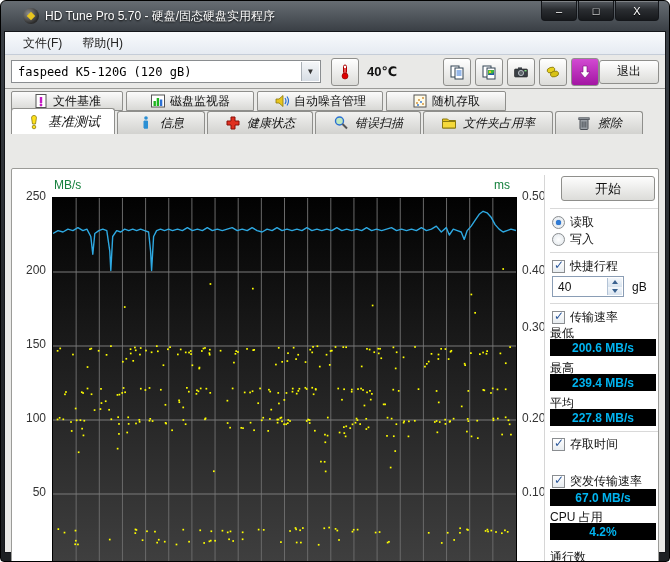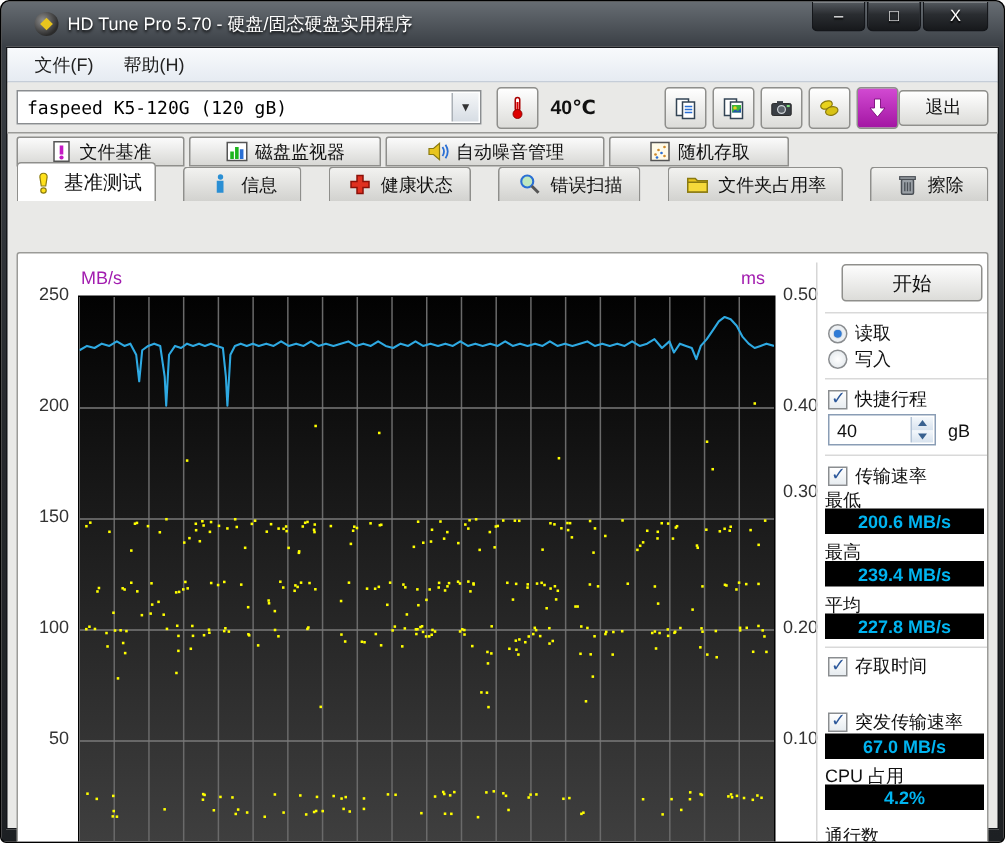--- a/index.html
+++ b/index.html
@@ -36,28 +36,28 @@
           border-radius:3px; margin-left:4px; display:flex; align-items:center; justify-content:center; }
   .tbtn.dl { background:linear-gradient(#d24ad2,#a316a3); }
   .temp-label { font-size:13px; font-weight:bold; color:#111; margin:0 0 0 8px; }
   .toolbar .spacer { flex:1; }
   .exit-btn { width:60px; height:24px; background:linear-gradient(#ffffff,#dcdcd9); border:1px solid #8f8f8c;
               border-radius:3px; font-size:12px; color:#111; display:flex; align-items:center; justify-content:center; }
   
   .tabrow1 { display:flex; padding:2px 6px 0; gap:3px; }
   .tabrow1 .tab { height:20px; background:linear-gradient(#fbfbfb,#d8d8d5); border:1px solid #8f8f8c;
                   border-radius:2px 2px 0 0; font-size:12px; display:flex; align-items:center; justify-content:center; gap:4px; color:#111;}
-  .tabrow2 { display:flex; padding:0 6px; gap:18px; position:relative; top:0; }
+  .tabrow2 { display:flex; padding:0 6px; gap:2px; position:relative; top:0;font-style:italic; }
   .tabrow2 .tab { height:23px; background:linear-gradient(#f2f2f0,#d2d2cf); border:1px solid #8f8f8c; border-bottom:none;
                   border-radius:3px 3px 0 0; font-size:12px; display:flex; align-items:center; justify-content:center; gap:6px; color:#111;}
   .tabrow2 .tab.active { background:#fff; height:26px; margin-top:-3px; z-index:5; font-size:13px; }
   
   .content { position:absolute; left:6px; right:6px; top:136px; height:415px; background:#fff;
              border:1px solid #9b9b98; border-radius:2px; z-index:1; }
-  .axis-label { position:absolute; font-size:12px; color:#a21caf; }
+  .axis-label { position:absolute; font-size:12px; color:#15803d; }
   .tick { position:absolute; font-size:12px; color:#333; }
   .tick.left { width:26px; text-align:right; }
   .plot { position:absolute; left:40px; top:28px; width:465px; height:372px; border:1px solid #000; }
   .plot svg { display:block; }
   .vdivider { position:absolute; left:532px; top:6px; bottom:6px; width:1px; background:#d6d6d6; }
   
   .panel { position:absolute; left:536px; top:4px; width:118px; bottom:4px; font-size:12px; color:#111;}
   .panel .abs { position:absolute; }
   .start-btn { left:13px; top:3px; width:94px; height:25px; background:linear-gradient(#fdfdfd,#dcdcd9);
                border:1px solid #8f8f8c; border-radius:3px; font-size:13px; display:flex; align-items:center; justify-content:center;}
@@ -167,21 +167,21 @@
       </div>
       <div class="tab" style="width:128px">
         <svg class="icon16" viewBox="0 0 16 16">
             <rect x="1.5" y="2" width="13" height="12" fill="#fff" stroke="#555" stroke-width="1"></rect>
             <rect x="3.5" y="8" width="2.4" height="5" fill="#1db51d"></rect>
             <rect x="6.7" y="5" width="2.4" height="8" fill="#1db51d"></rect>
             <rect x="9.9" y="6.5" width="2.4" height="6.5" fill="#2a6fd4"></rect>
           </svg>
         <span>磁盘监视器</span>
       </div>
-      <div class="tab" style="width:146px">
+      <div class="tab" style="width:126px">
         <svg class="icon16" viewBox="0 0 16 16">
             <path d="M2 6h3l4-3.5v11L5 10H2z" fill="#e8c51e" stroke="#8a7a10" stroke-width=".8"></path>
             <path d="M11 5q2 3 0 6M13 3.5q3 4.5 0 9" stroke="#2a6fd4" fill="none" stroke-width="1.2"></path>
           </svg>
         <span>自动噪音管理</span>
       </div>
       <div class="tab" style="width:120px">
         <svg class="icon16" viewBox="0 0 16 16">
             <rect x="2" y="2" width="12" height="12" fill="#fffbe8" stroke="#555" stroke-width="1"></rect>
             <circle cx="5" cy="10" r=".9" fill="#d08a2a"></circle>

